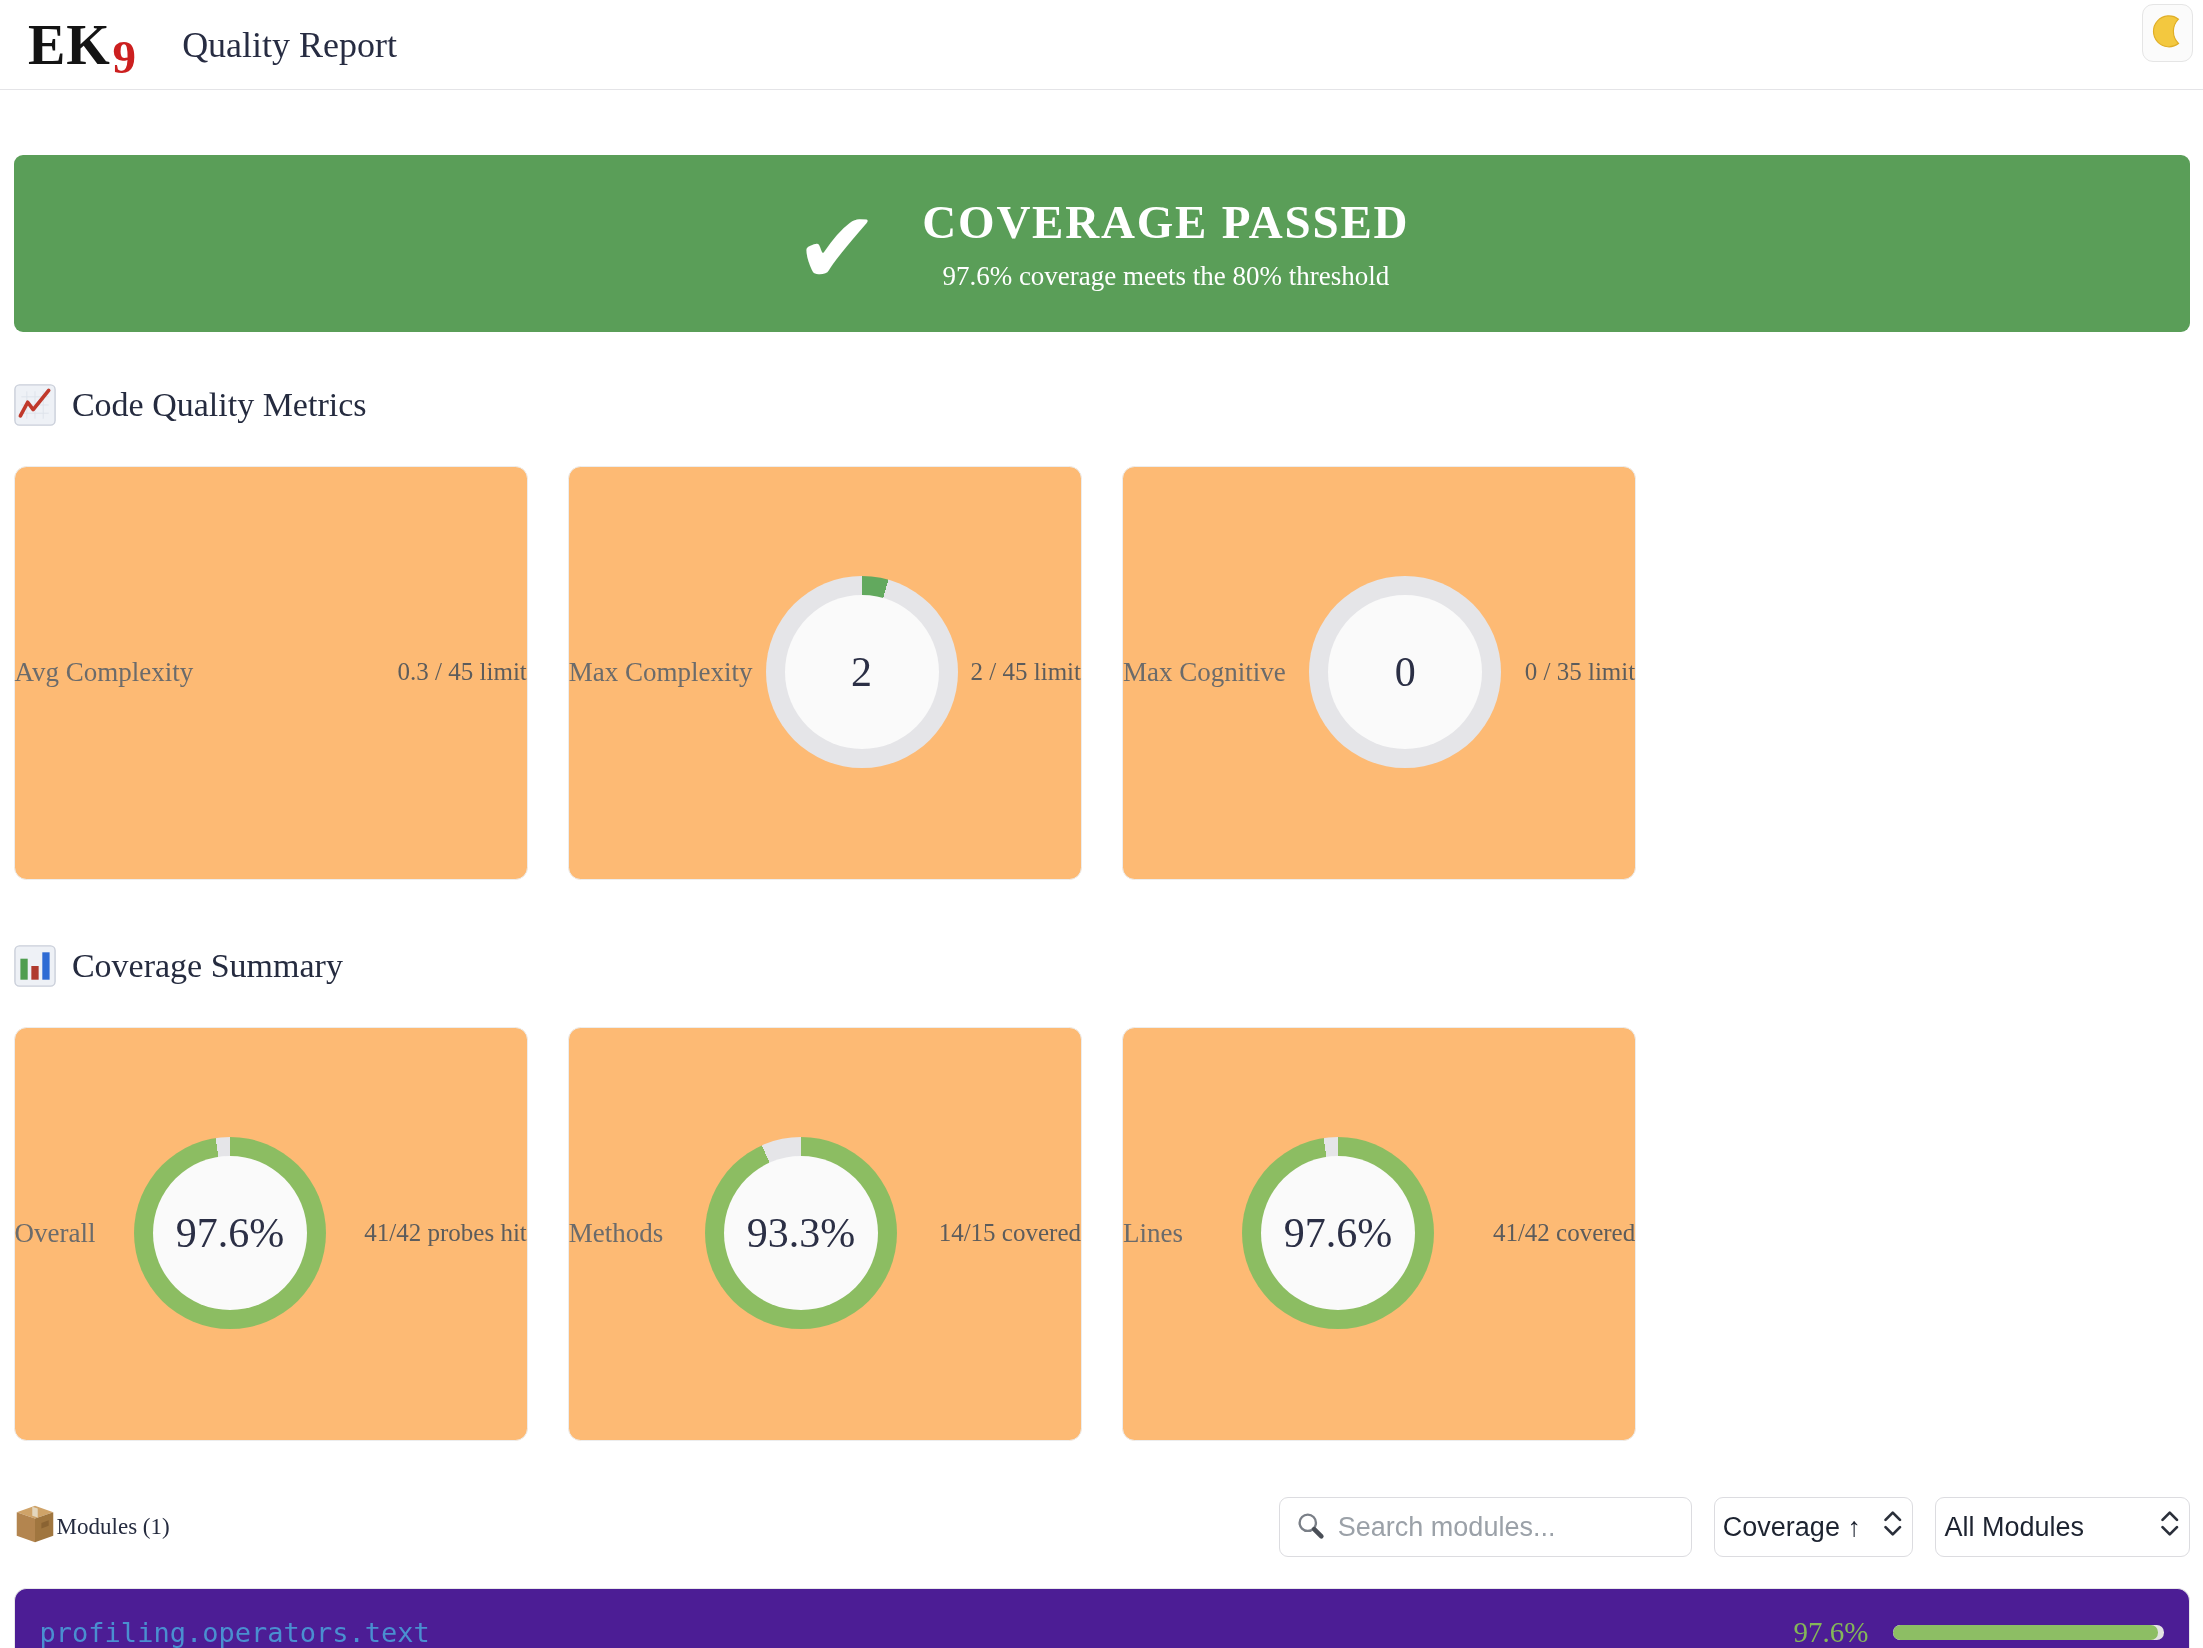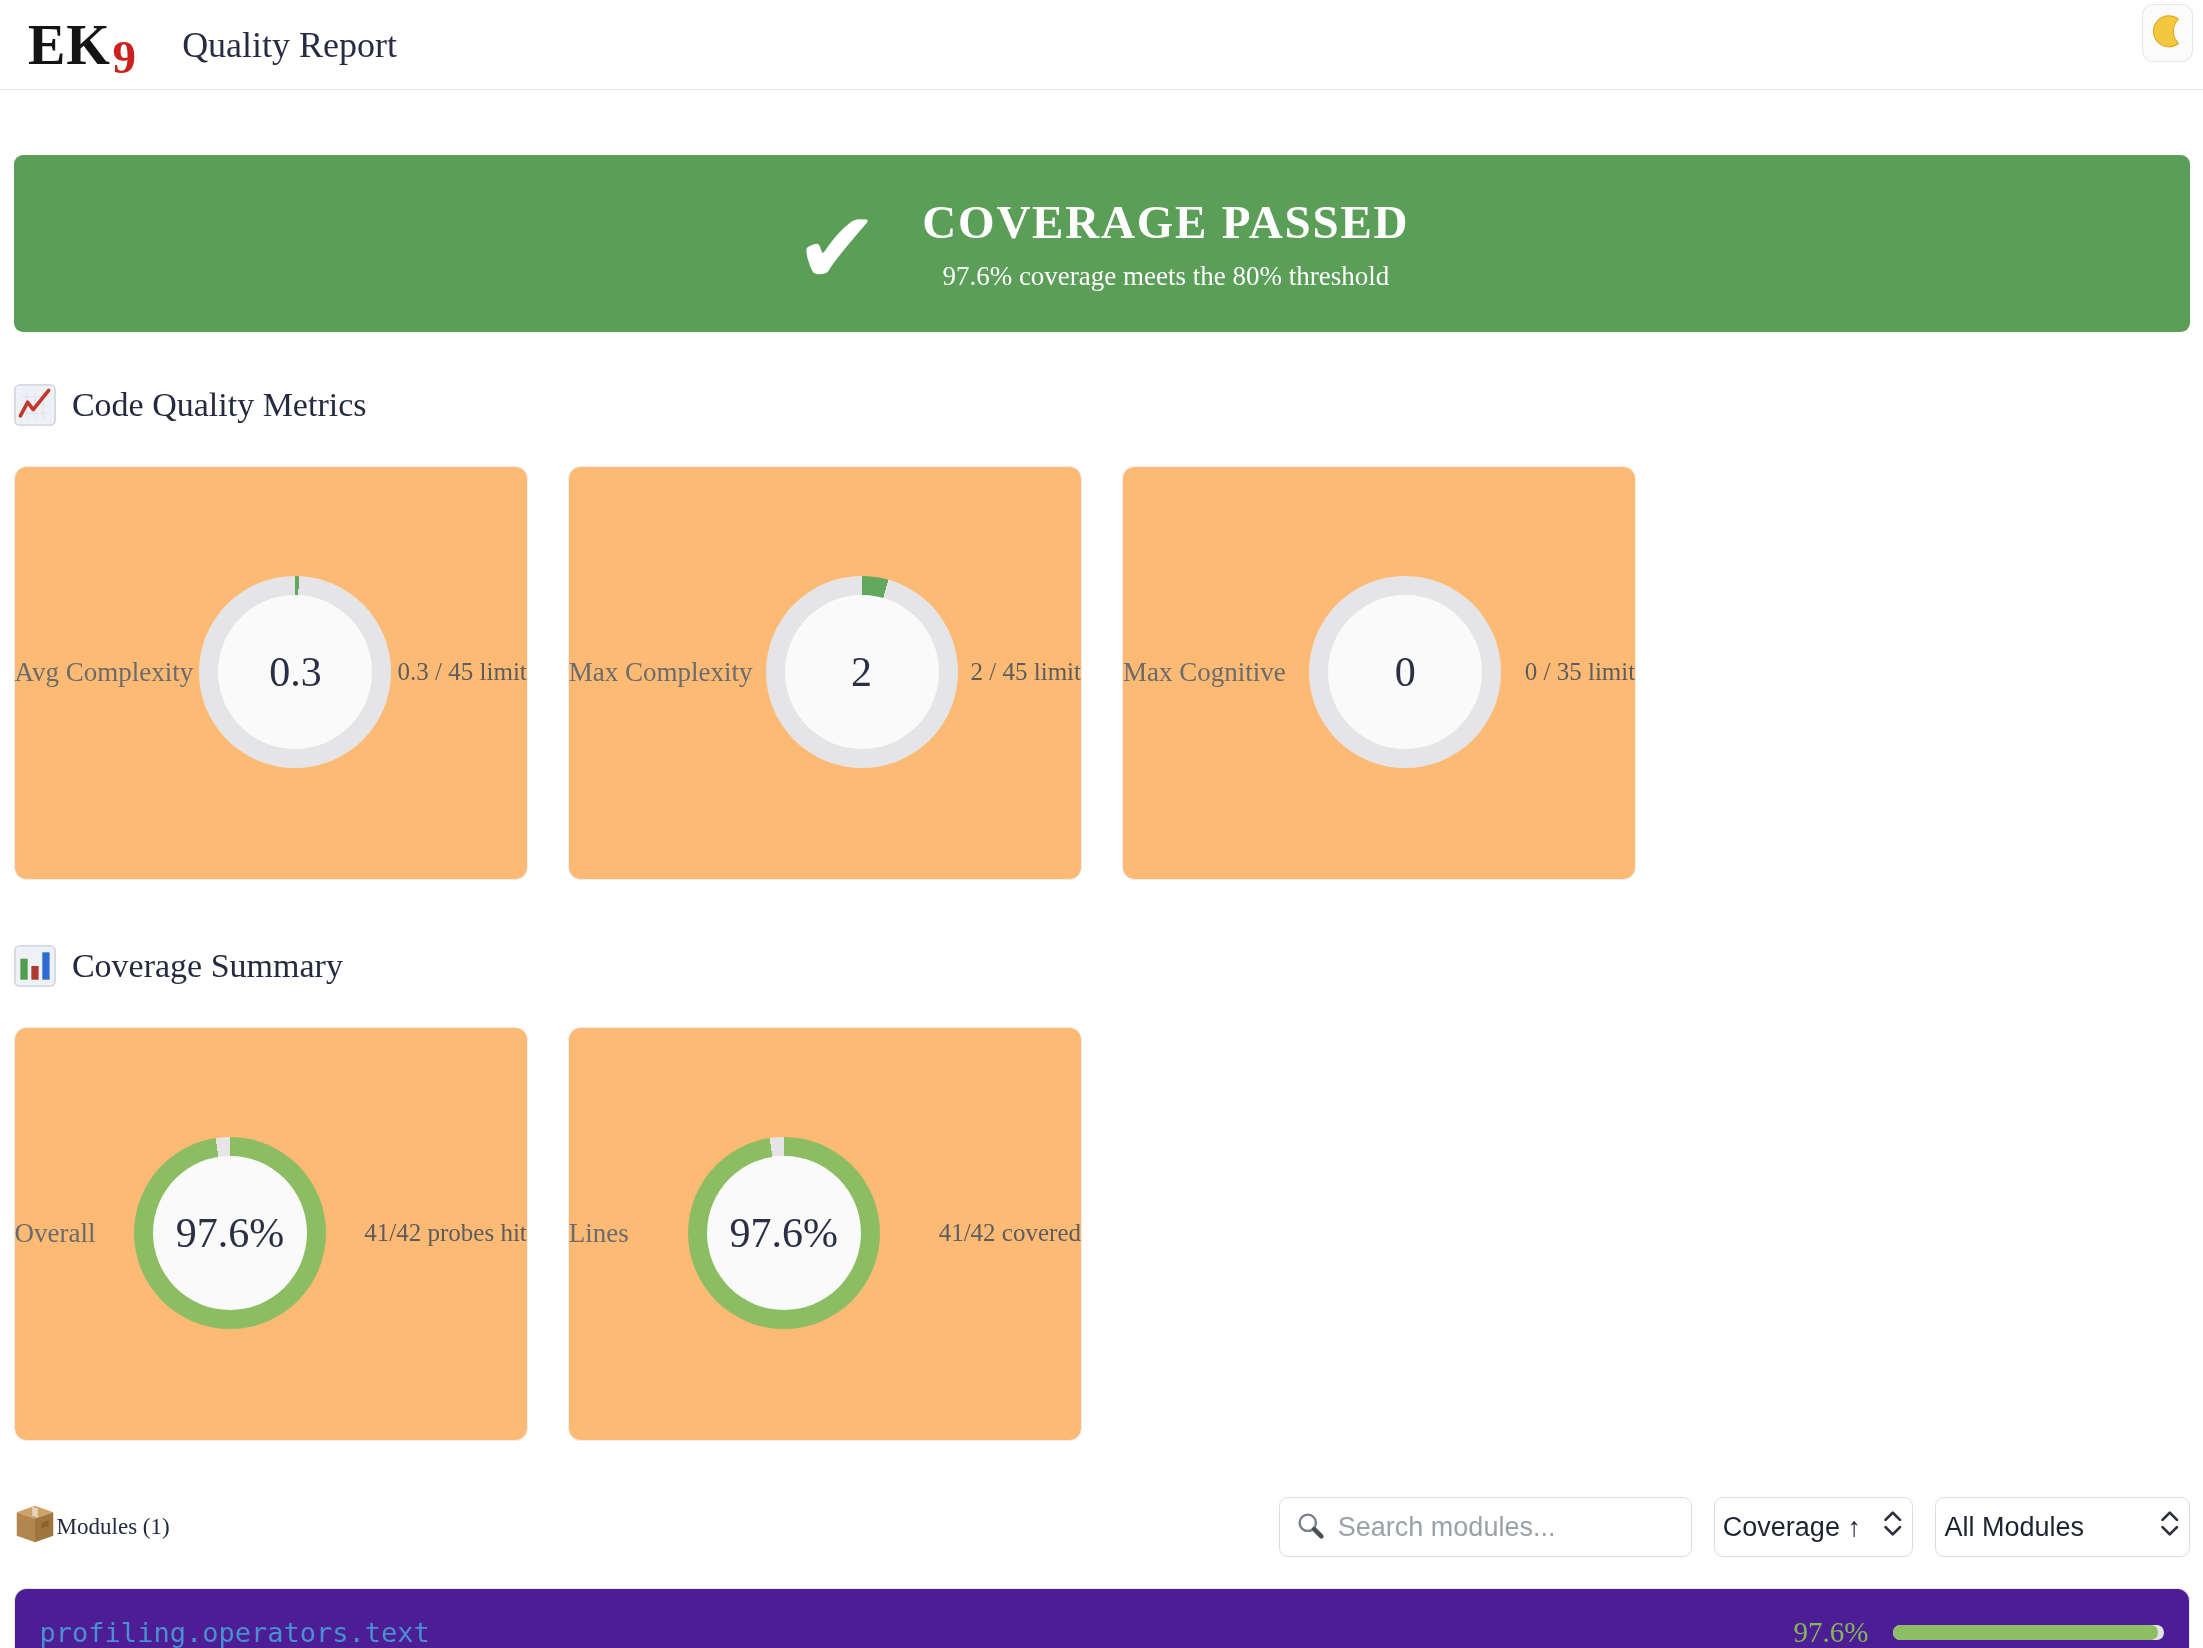--- a/index.html
+++ b/index.html
@@ -105,25 +105,20 @@
         <path d="M8 14 H38 M8 23 H38 M8 32 H38 M14 8 V38 M23 8 V38 M32 8 V38" stroke="#dde2ea" stroke-width="1"></path>
         <polyline points="7,35 15,20 21,28 38,7" fill="none" stroke="#c0392b" stroke-width="4" stroke-linejoin="round" stroke-linecap="round"></polyline>
       </svg>
     </span>
     <span>Code Quality Metrics</span>
   </div>
 
   <div class="grid">
     <div class="card">
       <div class="card-title">Avg Complexity</div>
-      <div class="gauge" style="background: conic-gradient(rgb(98, 169, 94) 0deg, rgb(98, 169, 94) 0.67%, rgb(229, 229, 232) 0.67%, rgb(229, 229, 232) 100%);">
-        <div class="gauge-hole">
-            <span class="gauge-value">0.3</span>
-          </div>
-      </div>
       <div class="card-caption">0.3 / 45 limit</div>
     </div>
     <div class="card">
       <div class="card-title">Max Complexity</div>
       <div class="gauge" style="background: conic-gradient(rgb(98, 169, 94) 0deg, rgb(98, 169, 94) 4.44%, rgb(229, 229, 232) 4.44%, rgb(229, 229, 232) 100%);">
         <div class="gauge-hole">
             <span class="gauge-value">2</span>
           </div>
       </div>
       <div class="card-caption">2 / 45 limit</div>
@@ -153,20 +148,29 @@
 
   <div class="grid">
     <div class="card">
       <div class="card-title">Overall</div>
       <div class="gauge" style="background: conic-gradient(rgb(140, 189, 98) 0deg, rgb(140, 189, 98) 97.6%, rgb(229, 229, 232) 97.6%, rgb(229, 229, 232) 100%);">
         <div class="gauge-hole">
             <span class="gauge-value">97.6%</span>
           </div>
       </div>
       <div class="card-caption">41/42 probes hit</div>
+    </div>
+    <div class="card">
+      <div class="card-title">Methods</div>
+      <div class="gauge" style="background: conic-gradient(rgb(140, 189, 98) 0deg, rgb(140, 189, 98) 93.3%, rgb(229, 229, 232) 93.3%, rgb(229, 229, 232) 100%);">
+        <div class="gauge-hole">
+            <span class="gauge-value">93.3%</span>
+          </div>
+      </div>
+      <div class="card-caption">14/15 covered</div>
     </div>
     <div class="card">
       <div class="card-title">Lines</div>
       <div class="gauge" style="background: conic-gradient(rgb(140, 189, 98) 0deg, rgb(140, 189, 98) 97.6%, rgb(229, 229, 232) 97.6%, rgb(229, 229, 232) 100%);">
         <div class="gauge-hole">
             <span class="gauge-value">97.6%</span>
           </div>
       </div>
       <div class="card-caption">41/42 covered</div>
     </div>

